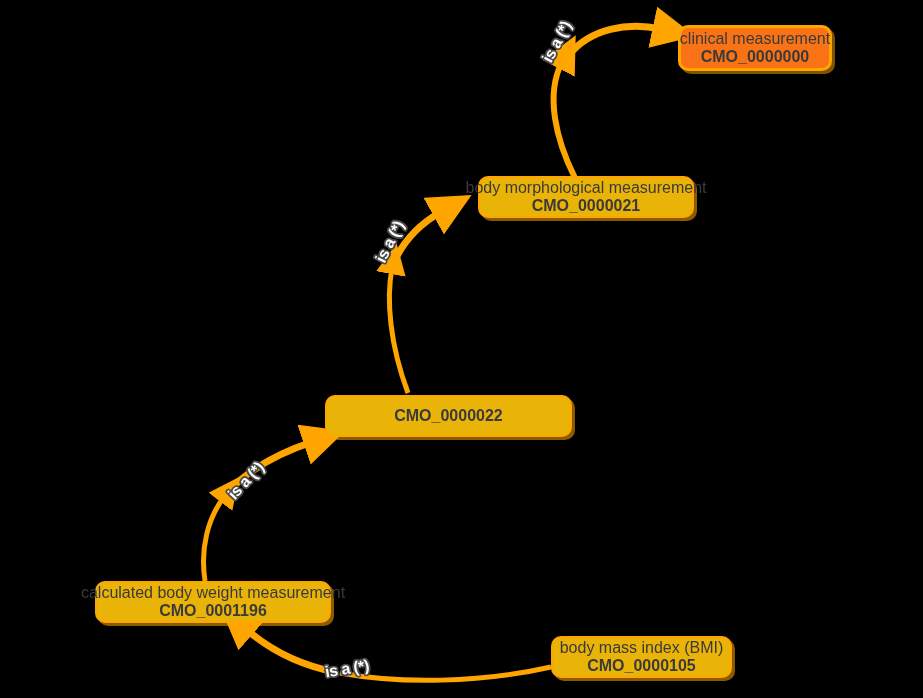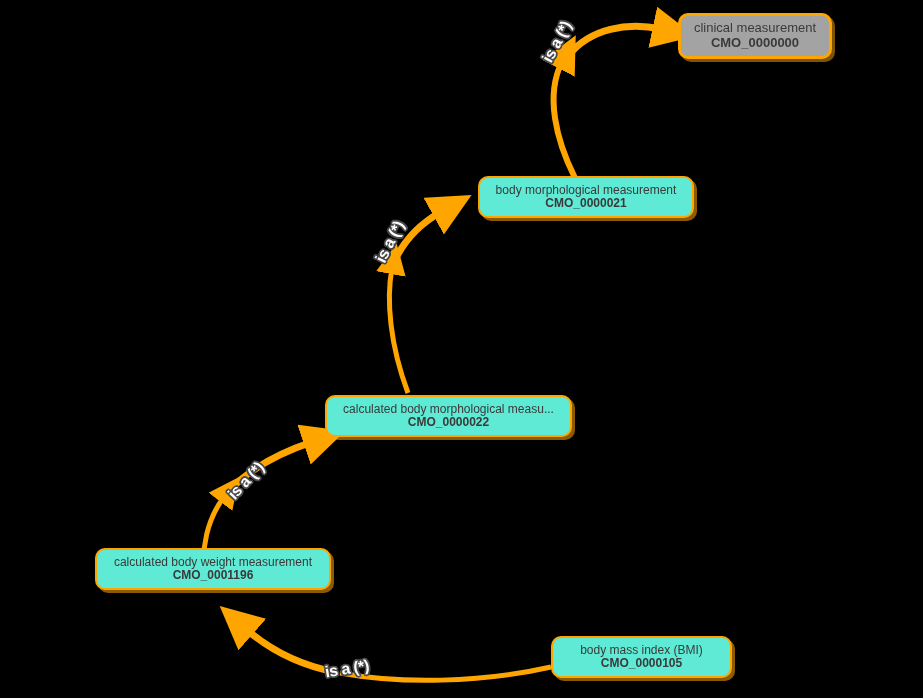--- a/index.html
+++ b/index.html
@@ -39,32 +39,33 @@
     z-index: 5;
   }
   .node-label {
     display: block;
   }
   .node-id {
     display: block;
     font-weight: bold;
   }
   .node.filled {
-    background: #5eead4;
+    background: #eab308;
     border: 2px solid #FFA500;
     color: #3a3a3a;
-    font-size: 12px;
+    font-size: 16px;
     box-shadow: 3px 3px 0 rgba(255,165,0,0.55);
   }
   .node.light {
-    background: #a3a3a3;
+    background: #f97316;
     border: 3px solid #FFA500;
     color: #3a3a3a;
-    font-size: 13px;
+    font-size: 16px;
     box-shadow: 3px 3px 0 rgba(255,165,0,0.5);
+    margin-top: 12px;
   }
   .edge-label {
     position: absolute;
     font-size: 16px;
     font-weight: bold;
     color: #ffffff;
     white-space: nowrap;
     z-index: 9;
     letter-spacing: -0.5px;
     text-shadow:
@@ -108,25 +109,24 @@
     <span class="node-label">clinical measurement</span>
     <span class="node-id">CMO_0000000</span>
   </div>
 
   <div class="node filled" style="left:478px; top:176px; width:216px; height:42px;">
     <span class="node-label">body morphological measurement</span>
     <span class="node-id">CMO_0000021</span>
   </div>
 
   <div class="node filled" style="left:325px; top:395px; width:247px; height:42px;">
-    <span class="node-label">calculated body morphological measu...</span>
     <span class="node-id">CMO_0000022</span>
   </div>
 
-  <div class="node filled" style="left:95px; top:548px; width:236px; height:42px;">
+  <div class="node filled" style="left:95px; top:581px; width:236px; height:42px;">
     <span class="node-label">calculated body weight measurement</span>
     <span class="node-id">CMO_0001196</span>
   </div>
 
   <div class="node filled" style="left:551px; top:636px; width:181px; height:42px;">
     <span class="node-label">body mass index (BMI)</span>
     <span class="node-id">CMO_0000105</span>
   </div>
 
   <div class="edge-label" style="left:535px; top:33px; transform: rotate(-62deg);">is a (*)</div>

